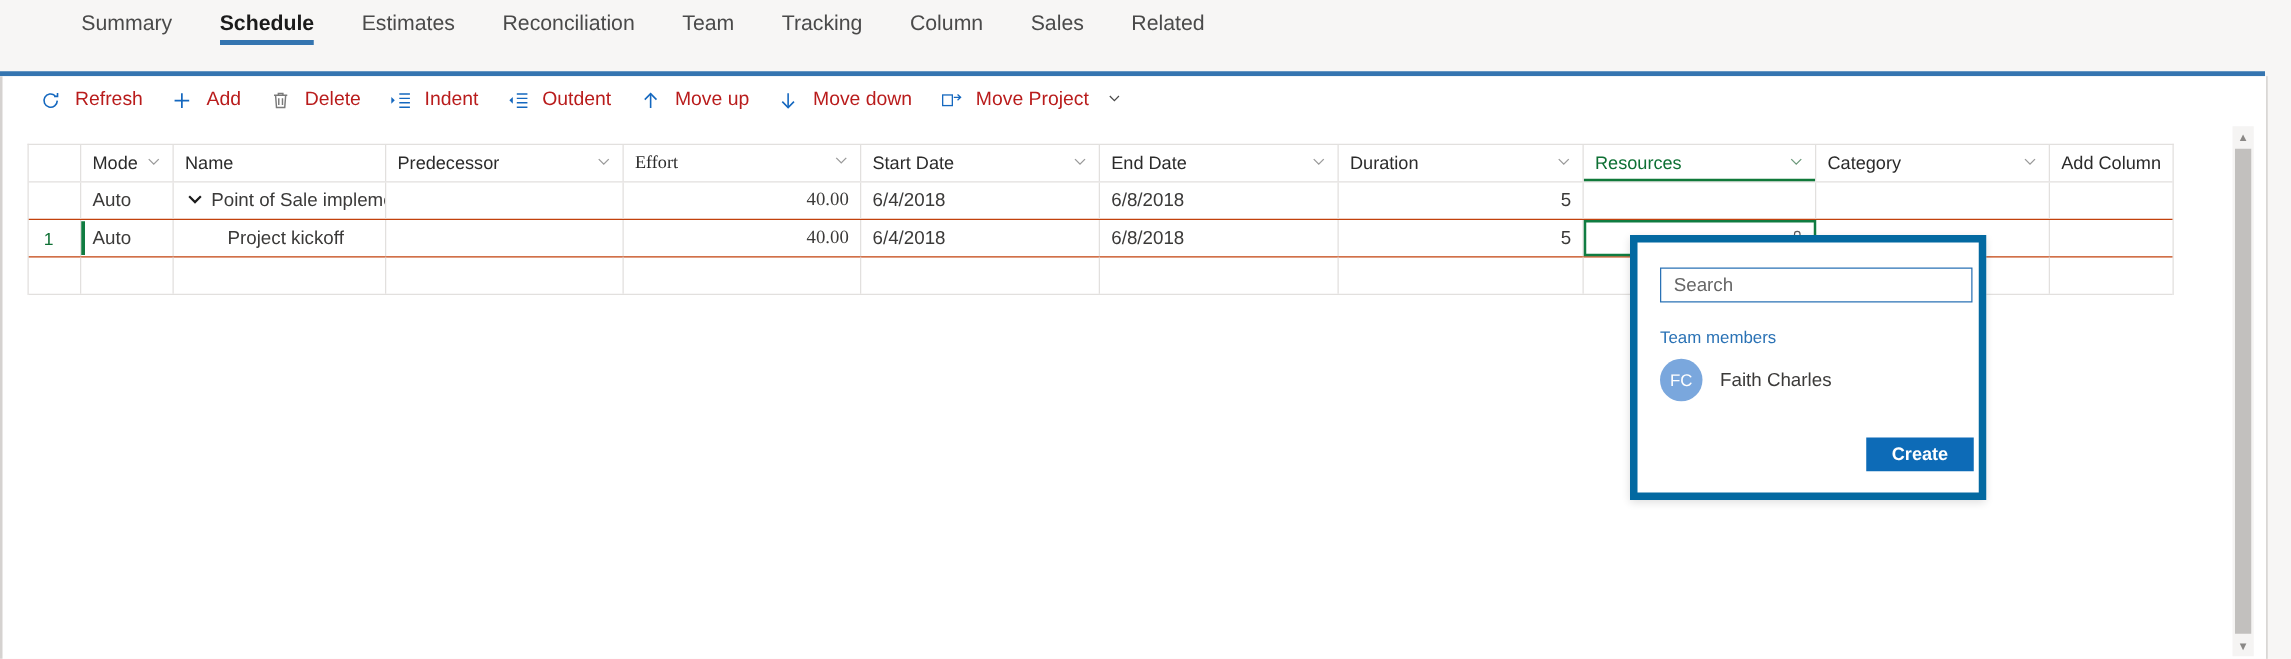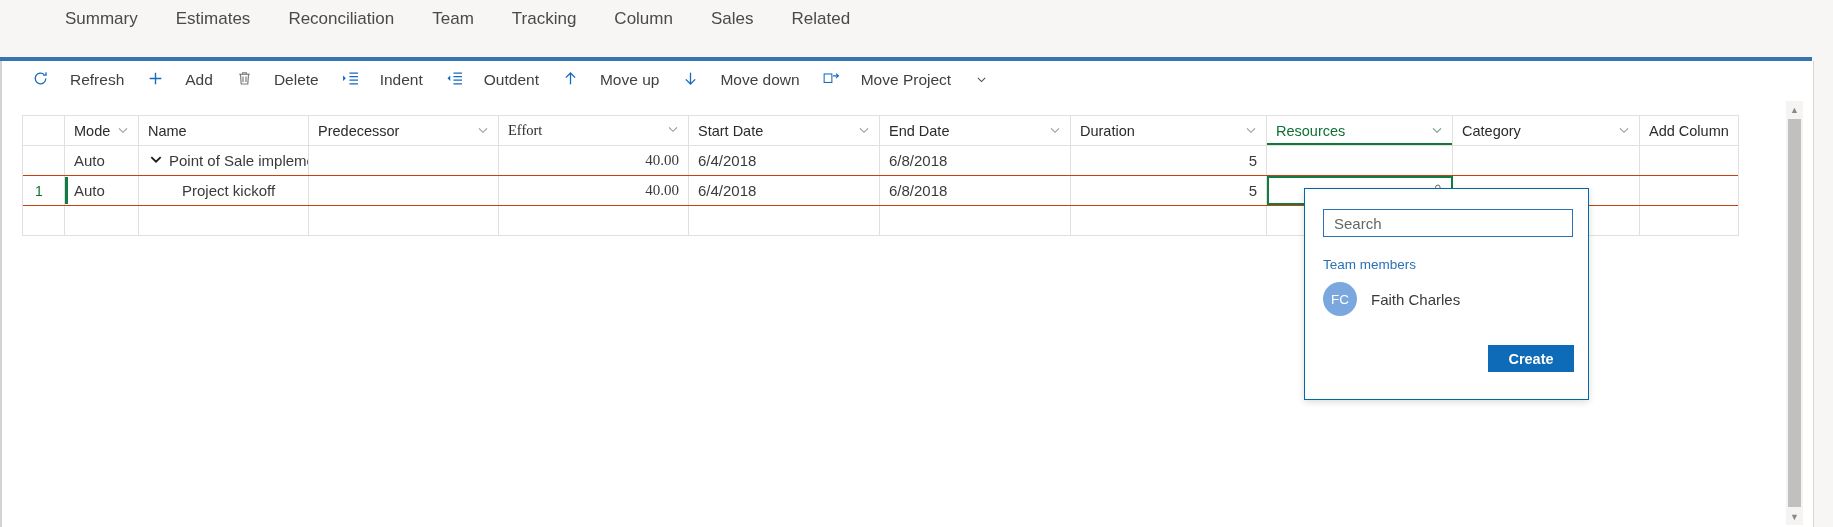--- a/index.html
+++ b/index.html
@@ -45,25 +45,25 @@
     border-left: 2px solid #d5d2d0;
     border-right: 1px solid #d5d2d0;
   }
 
   
   .cmdbar {
     position: absolute; left: 22px; top: 62px; height: 36px;
     display: flex; align-items: center;
   }
   .cmd {
-    display: flex; align-items: flex-start;
-    gap: 21px;
+    display: flex; align-items: center;
+    gap: 11px;
     padding: 4px 13px 4px 10px;
     font-size: 15.5px;
-    color: #404040;
+    color: #b91c1c;
     cursor: pointer;
     white-space: nowrap;
     line-height: 20px;
   }
   .cmd .ic { display: inline-flex; align-items: center; justify-content: center; width: 17px; height: 17px; color: #1568bf; flex: 0 0 auto;}
   .cmd .ic svg { display: block; }
   .cmd .chev { color: #4a4a4a; margin-left: 4px; }
 
   
   .grid {
@@ -123,21 +123,21 @@
     justify-content: flex-end;
     padding-right: 4px;
   }
   .addperson { color: #5b5b5b; display: inline-flex; }
 
   
   .popup {
     position: absolute; left: 1304px; top: 188px;
     width: 285px; height: 212px;
     background: #ffffff;
-    border: 1px solid #0369a1;
+    border: 6px solid #0369a1;
     box-shadow: 0 2px 7px rgba(0,0,0,0.14);
     z-index: 50;
   }
   .popup-search {
     position: absolute; left: 18px; top: 20px; width: 250px; height: 28px;
     border: 1px solid #2a72b5;
     display: flex; align-items: center;
     padding: 0 8px;
     background: #fff;
   }
@@ -191,20 +191,21 @@
   .rightedge {
     position: absolute; left: 1813px; top: 61px; width: 1px; height: 466px; background: #d8d5d3;
   }
 </style>
 </head>
 <body>
 
 <div class="tabbar">
   <div class="tabs">
     <div class="tab">Summary</div>
+    <div class="tab active">Schedule</div>
     <div class="tab">Estimates</div>
     <div class="tab">Reconciliation</div>
     <div class="tab">Team</div>
     <div class="tab">Tracking</div>
     <div class="tab">Column</div>
     <div class="tab">Sales</div>
     <div class="tab">Related</div>
   </div>
 </div>
 <div class="bluebar"></div>

